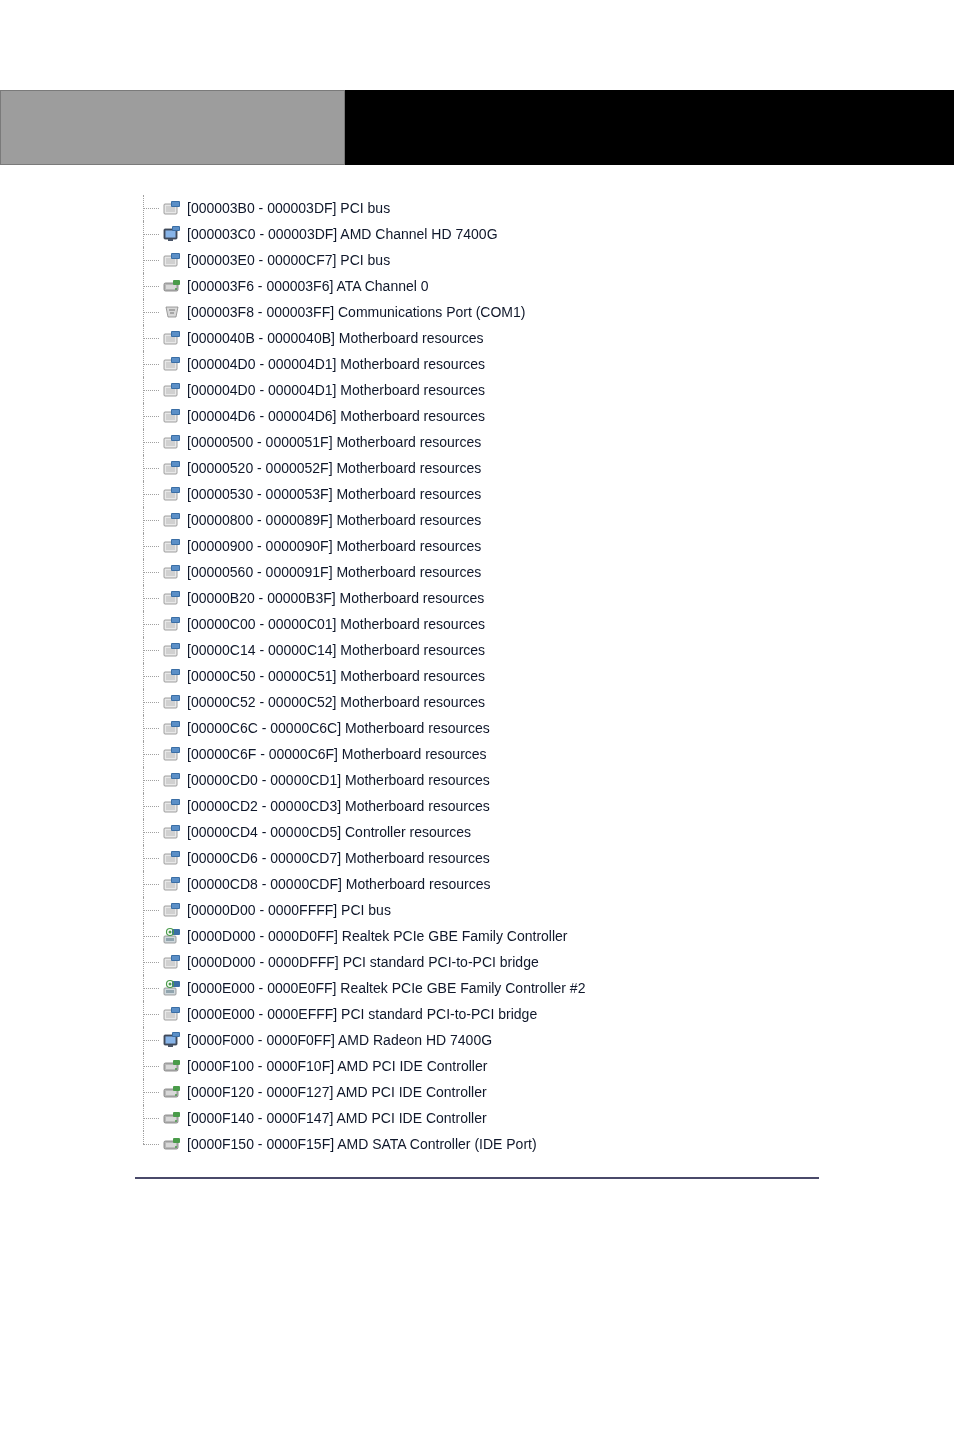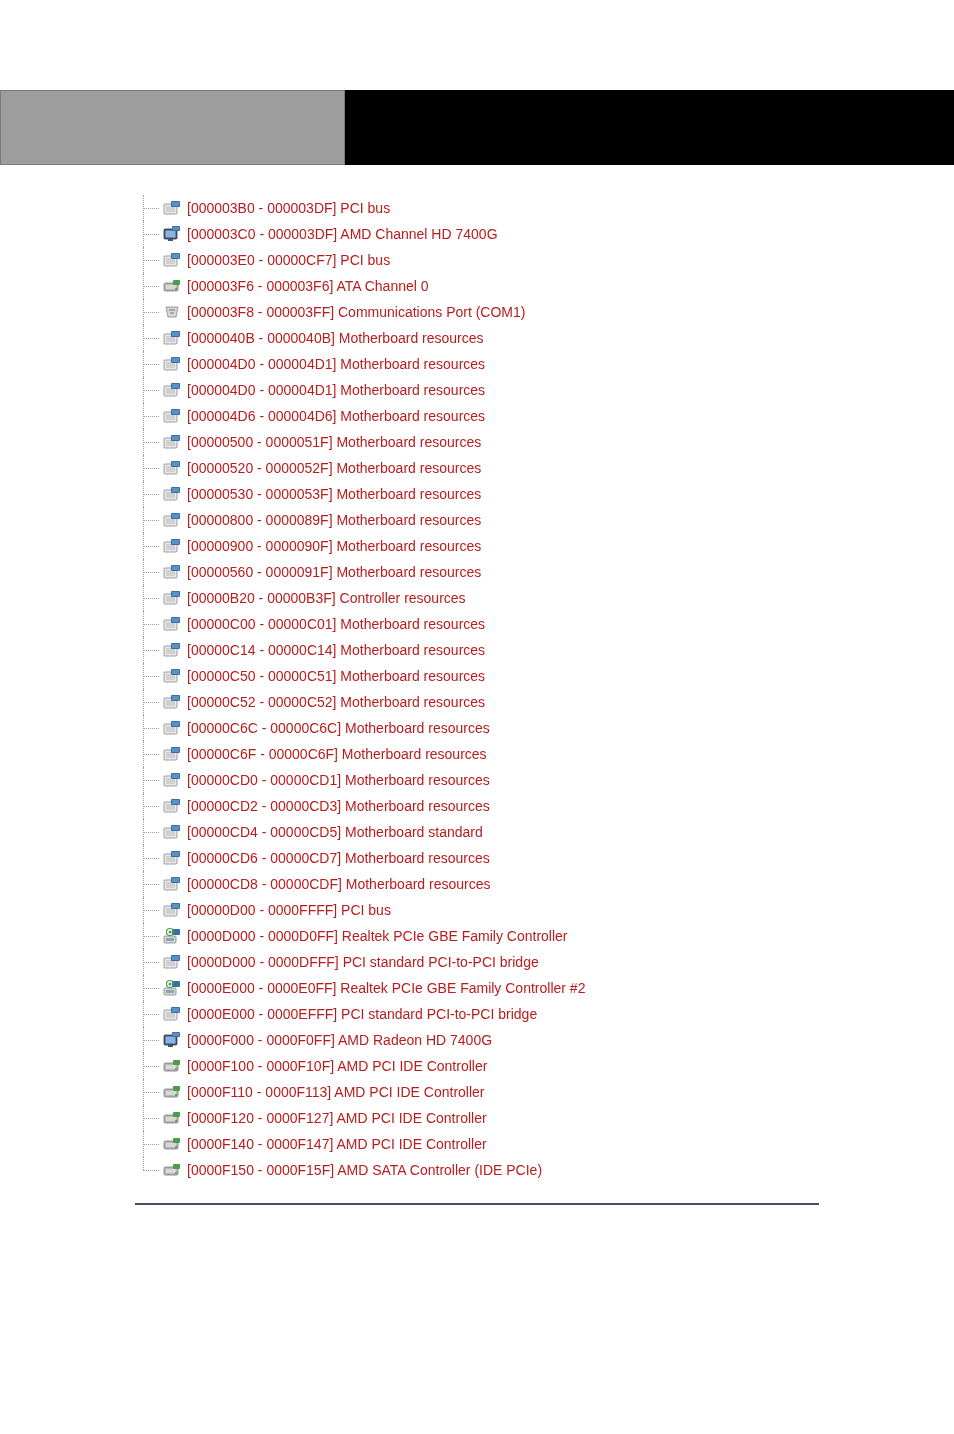--- a/index.html
+++ b/index.html
@@ -70,21 +70,21 @@
       flex-shrink: 0;
       display: inline-flex;
       align-items: center;
       justify-content: center;
     }
     .icon svg {
       width: 18px;
       height: 18px;
     }
     .item-text {
-      color: #b91c1c;
+      color: #0f172a;
       white-space: nowrap;
     }
     .footer-line {
       margin: 20px 135px 0 135px;
       border-top: 2px solid #4a4a6a;
     }
   </style>
 </head>
 <body>
 
@@ -274,21 +274,21 @@
       </span>
       <span class="item-text">[00000560 - 0000091F]  Motherboard resources</span>
     </div>
     <div class="tree-item">
       <span class="tree-line"></span>
       <span class="icon">
         <svg viewBox="0 0 18 18">
           <use href="#i-system"></use>
         </svg>
       </span>
-      <span class="item-text">[00000B20 - 00000B3F]  Controller resources</span>
+      <span class="item-text">[00000B20 - 00000B3F]  Motherboard resources</span>
     </div>
     <div class="tree-item">
       <span class="tree-line"></span>
       <span class="icon">
         <svg viewBox="0 0 18 18">
           <use href="#i-system"></use>
         </svg>
       </span>
       <span class="item-text">[00000C00 - 00000C01]  Motherboard resources</span>
     </div>
@@ -355,21 +355,21 @@
       </span>
       <span class="item-text">[00000CD2 - 00000CD3]  Motherboard resources</span>
     </div>
     <div class="tree-item">
       <span class="tree-line"></span>
       <span class="icon">
         <svg viewBox="0 0 18 18">
           <use href="#i-system"></use>
         </svg>
       </span>
-      <span class="item-text">[00000CD4 - 00000CD5]  Motherboard standard</span>
+      <span class="item-text">[00000CD4 - 00000CD5]  Controller resources</span>
     </div>
     <div class="tree-item">
       <span class="tree-line"></span>
       <span class="icon">
         <svg viewBox="0 0 18 18">
           <use href="#i-system"></use>
         </svg>
       </span>
       <span class="item-text">[00000CD6 - 00000CD7]  Motherboard resources</span>
     </div>
@@ -445,44 +445,35 @@
       </span>
       <span class="item-text">[0000F100 - 0000F10F]  AMD PCI IDE Controller</span>
     </div>
     <div class="tree-item">
       <span class="tree-line"></span>
       <span class="icon">
         <svg viewBox="0 0 18 18">
           <use href="#i-ide"></use>
         </svg>
       </span>
-      <span class="item-text">[0000F110 - 0000F113]  AMD PCI IDE Controller</span>
+      <span class="item-text">[0000F120 - 0000F127]  AMD PCI IDE Controller</span>
     </div>
     <div class="tree-item">
       <span class="tree-line"></span>
       <span class="icon">
         <svg viewBox="0 0 18 18">
           <use href="#i-ide"></use>
         </svg>
       </span>
-      <span class="item-text">[0000F120 - 0000F127]  AMD PCI IDE Controller</span>
+      <span class="item-text">[0000F140 - 0000F147]  AMD PCI IDE Controller</span>
     </div>
     <div class="tree-item">
       <span class="tree-line"></span>
       <span class="icon">
         <svg viewBox="0 0 18 18">
           <use href="#i-ide"></use>
         </svg>
       </span>
-      <span class="item-text">[0000F140 - 0000F147]  AMD PCI IDE Controller</span>
-    </div>
-    <div class="tree-item">
-      <span class="tree-line"></span>
-      <span class="icon">
-        <svg viewBox="0 0 18 18">
-          <use href="#i-ide"></use>
-        </svg>
-      </span>
-      <span class="item-text">[0000F150 - 0000F15F]  AMD SATA Controller (IDE PCIe)</span>
+      <span class="item-text">[0000F150 - 0000F15F]  AMD SATA Controller (IDE Port)</span>
     </div>
   </div>
 
 <div class="footer-line"></div>
 
 </body></html>

